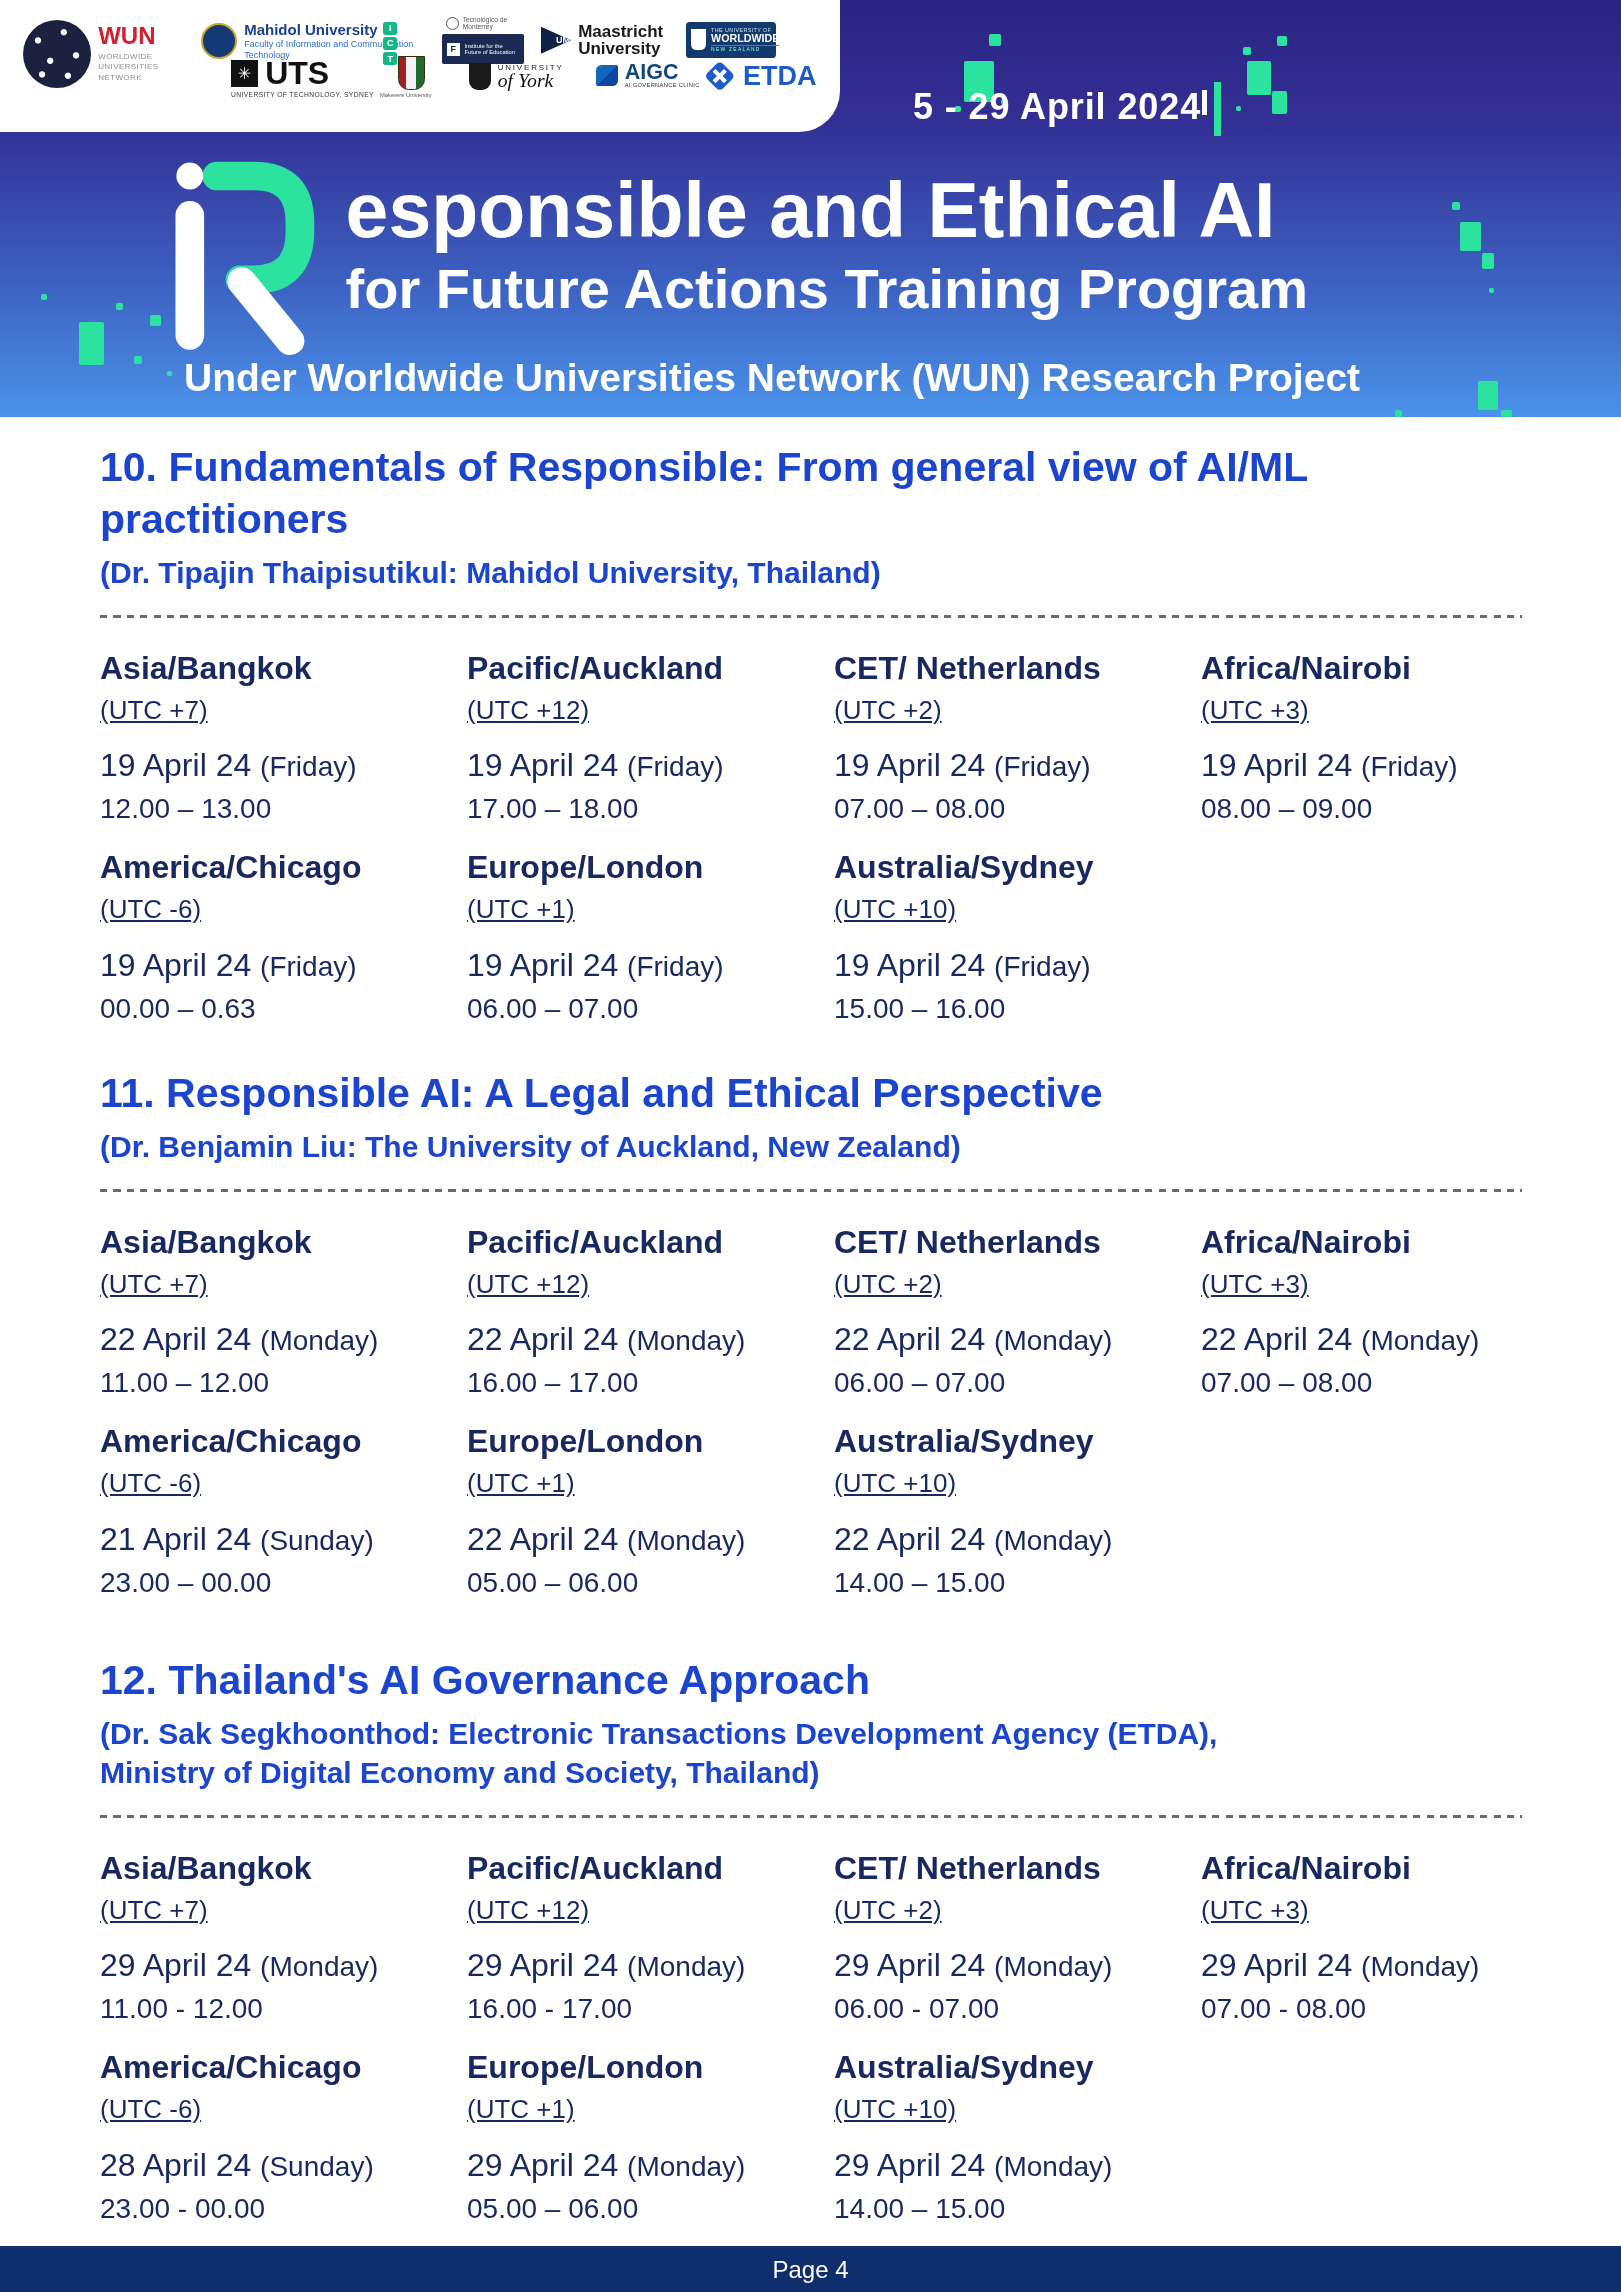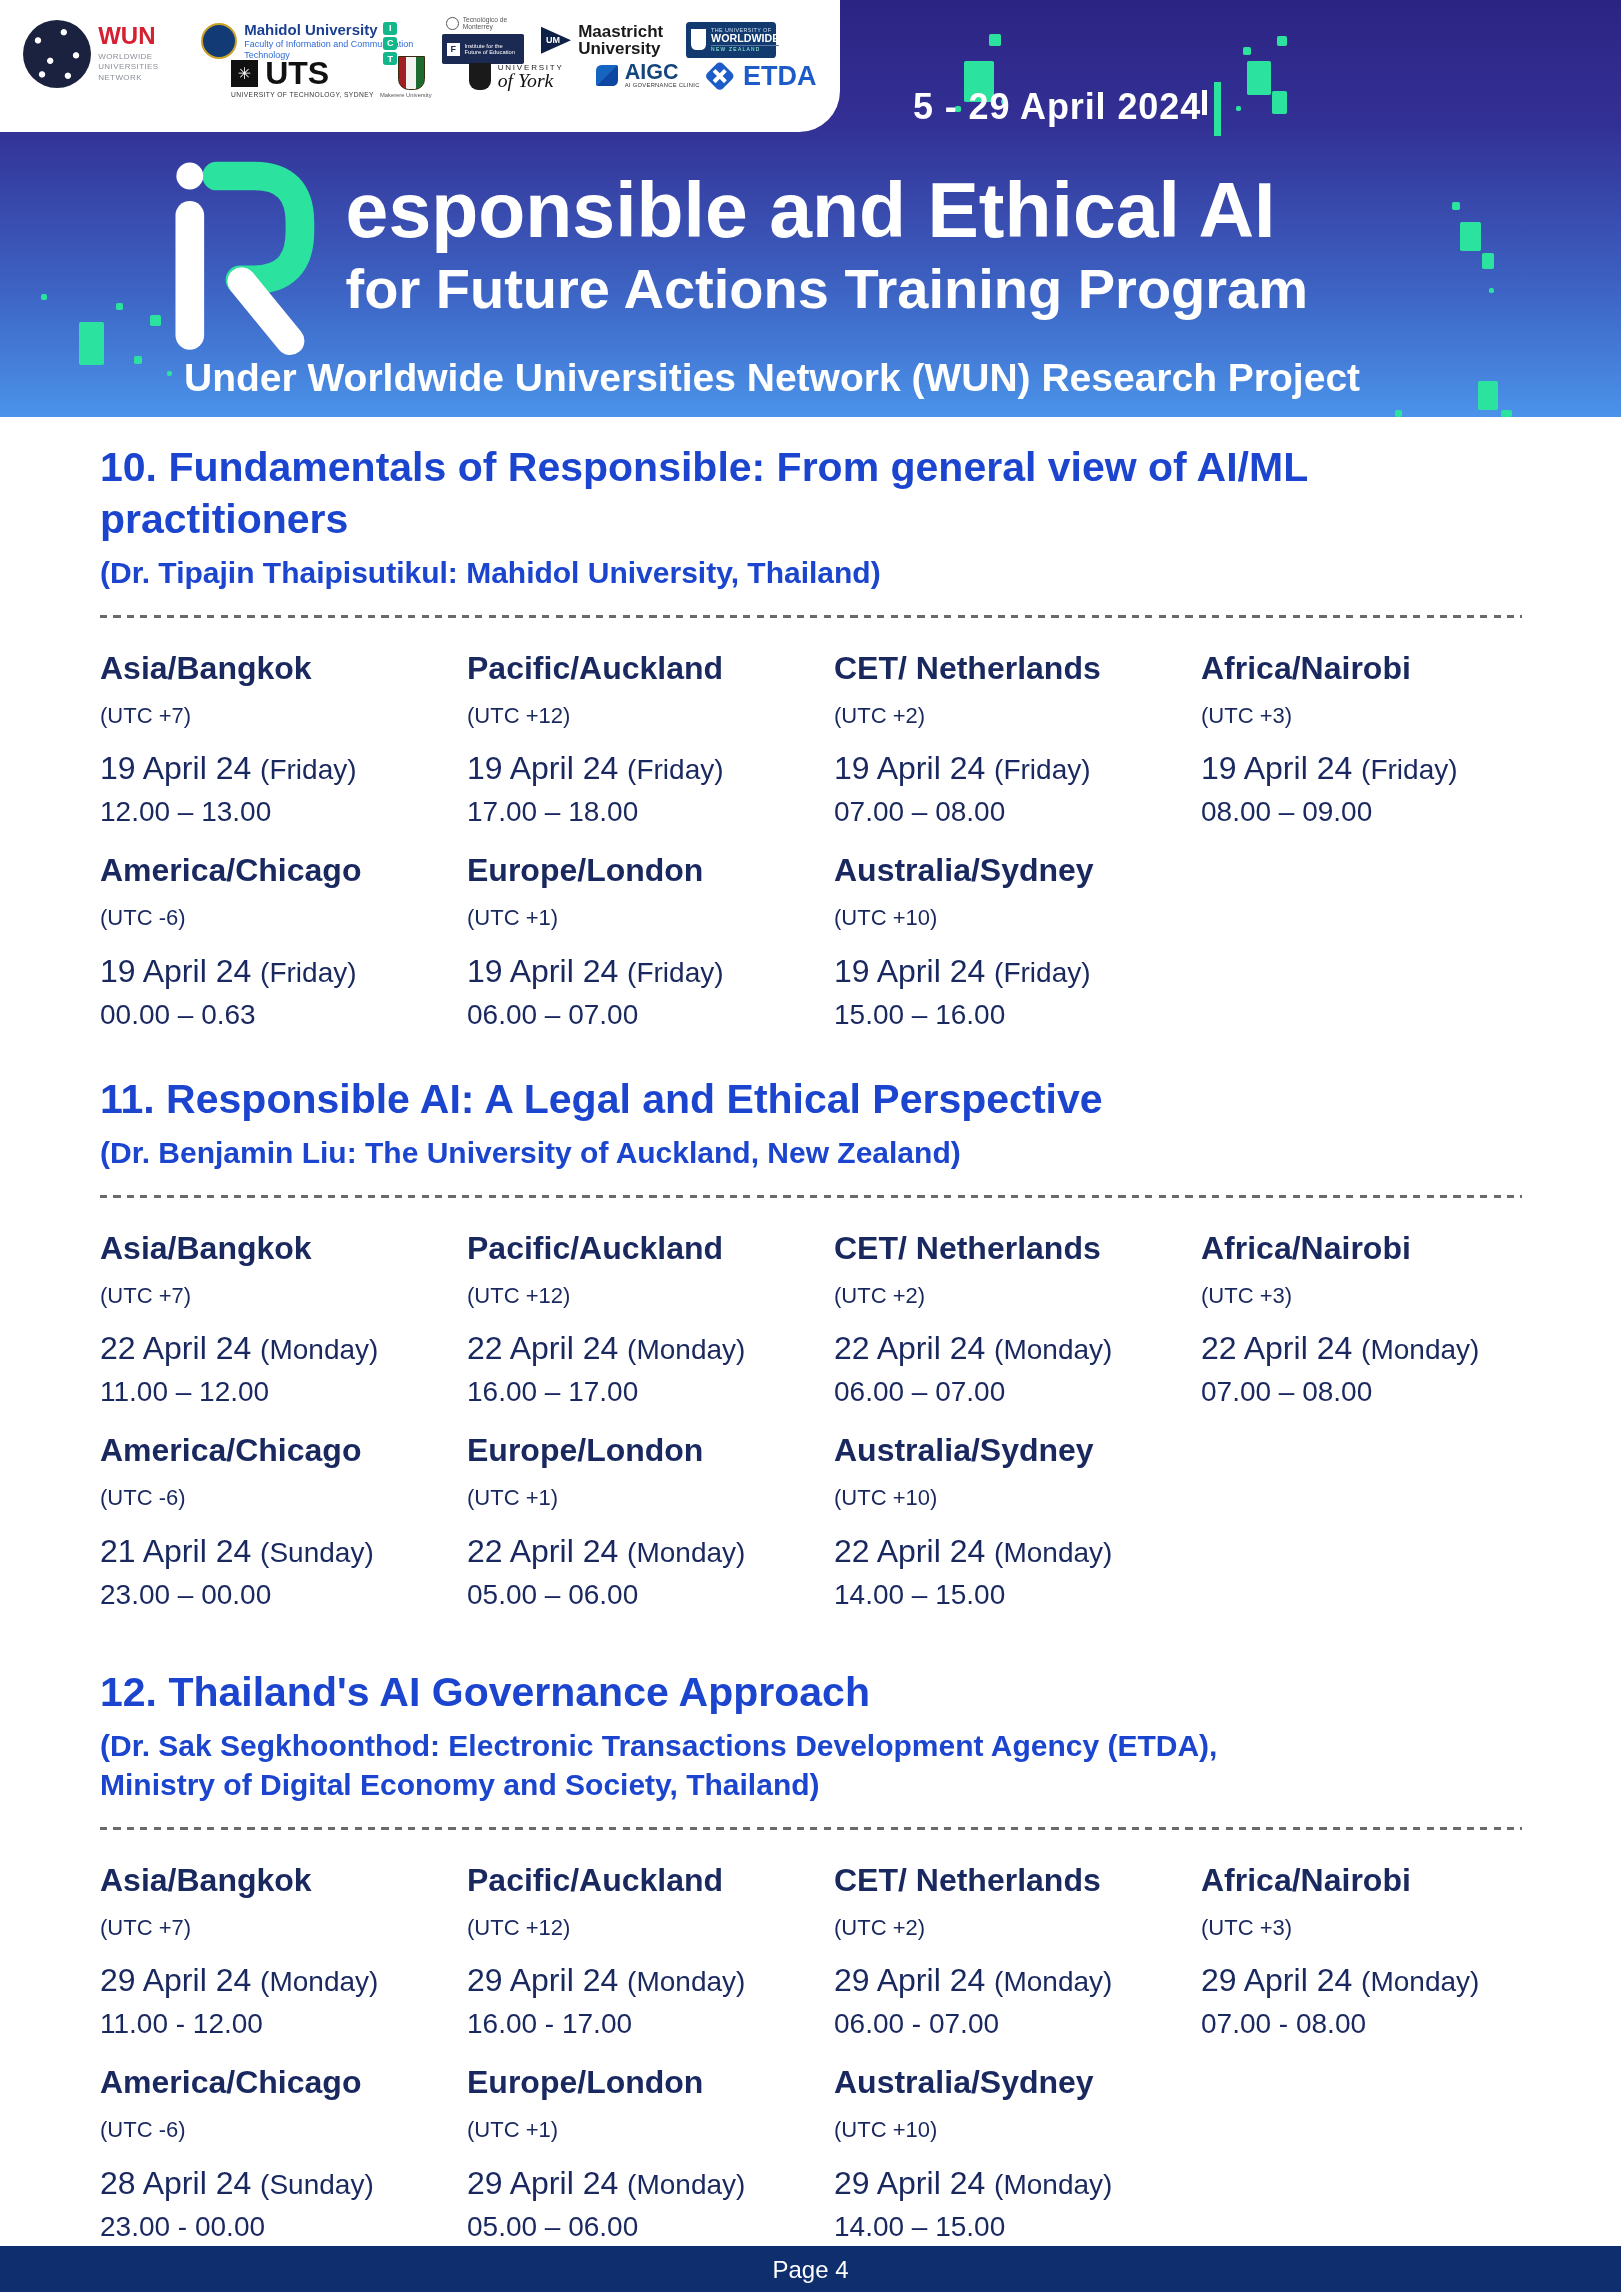--- a/index.html
+++ b/index.html
@@ -58,21 +58,21 @@
          display:flex;align-items:center;justify-content:center;flex:none;}
   .tec-box span{font-size:5.8px;color:#fff;line-height:1.15;}
 
   
   .york-shield{width:21.5px;height:27px;background:#1a1a1a;border-radius:0 0 9px 9px;flex:none;}
   .york-univ{font-size:8px;letter-spacing:1.8px;color:#222;}
   .york-script{font-family:"Liberation Serif",serif;font-style:italic;font-size:19.7px;color:#111;line-height:.9;}
 
   
   .maa-icon{width:30px;height:27px;background:#0f2147;clip-path:polygon(0 0,100% 50%,0 100%);
-            color:#fff;font-size:9px;font-weight:bold;display:flex;align-items:center;padding-left:5px;box-sizing:border-box;flex:none;}
+            color:#fff;font-size:9px;font-weight:bold;display:flex;align-items:center;padding-left:15px;box-sizing:border-box;flex:none;}
   .maa-title{font-size:17px;font-weight:bold;color:#1a1a1a;line-height:1.02;width:107px;}
 
   
   .auk-box{width:90px;height:36px;background:#123a6e;border-radius:3.6px;display:flex;align-items:center;gap:5.4px;padding:0 5.4px;box-sizing:border-box;}
   .auk-crest{width:14.3px;height:21.5px;background:#fff;border-radius:0 0 5.4px 5.4px;flex:none;}
   .auk-t1{font-size:5.4px;color:#cfe0f5;letter-spacing:0.4px;}
   .auk-t2{font-size:10.7px;font-weight:bold;color:#fff;line-height:1.05;}
   .auk-t3{font-size:4.9px;color:#9fd;letter-spacing:1.3px;border-top:0.9px solid #5a7aa5;margin-top:0.9px;padding-top:0.9px;}
 
   
@@ -105,21 +105,21 @@
   .content{padding:0 90px 0 100px;}
   .section{margin-top:43px;}
   .section:nth-of-type(1){margin-top:25px;}
   .section:nth-of-type(3){margin-top:56px;}
   .section-title{font-size:41px;font-weight:bold;color:#1c45cf;line-height:1.26;max-width:1397px;}
   .section-speaker{font-size:30px;font-weight:bold;color:#1c45cf;line-height:1.3;margin-top:7.2px;max-width:1182px;}
   .dotted{height:3.6px;margin-top:23px;width:1422px;
           background:repeating-linear-gradient(90deg,#6a6a6a 0 7.2px,transparent 7.2px 13.4px);}
   .section-grid{display:grid;grid-template-columns:repeat(4,367px);row-gap:24px;margin-top:32px;}
   .tz-zone{font-size:32px;font-weight:bold;color:#19285f;line-height:1.15;}
-  .tz-utc{font-size:22px;color:#19285f;margin-top:16px;}
+  .tz-utc{font-size:26px;color:#19285f;margin-top:8px;text-decoration:underline;}
   .tz-date{font-size:32px;color:#19285f;margin-top:21.5px;}
   .tz-day{font-size:28px;}
   .tz-time{font-size:28px;color:#19285f;margin-top:9px;}
 
   
   .footer{position:absolute;left:0;bottom:0;width:100%;height:47px;background:#0e2e6e;
           color:#fff;font-size:24px;display:flex;align-items:center;justify-content:center;}
 </style>
 </head>
 <body>

